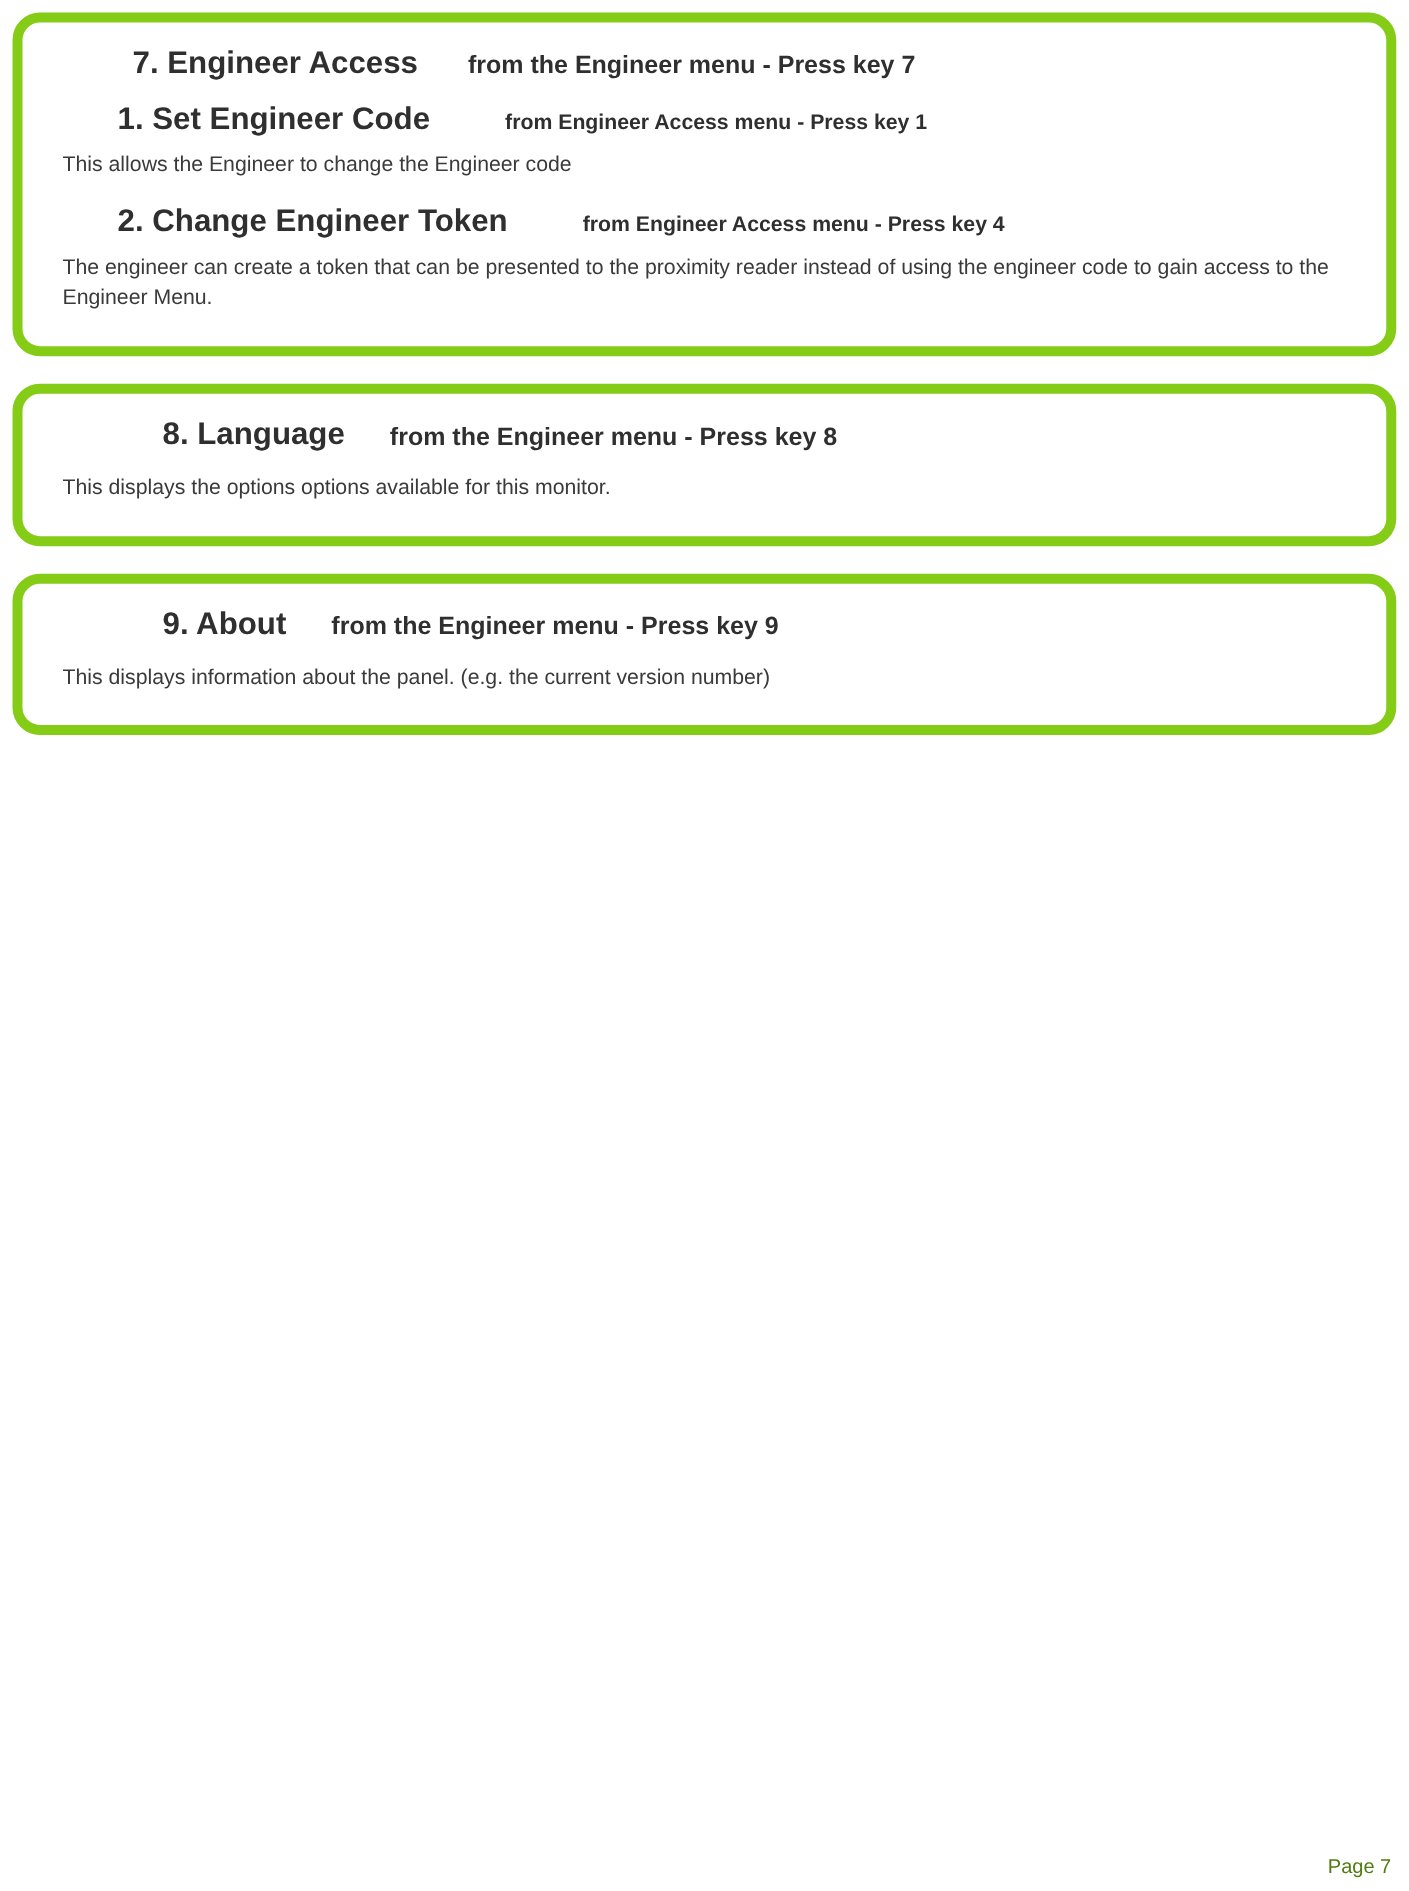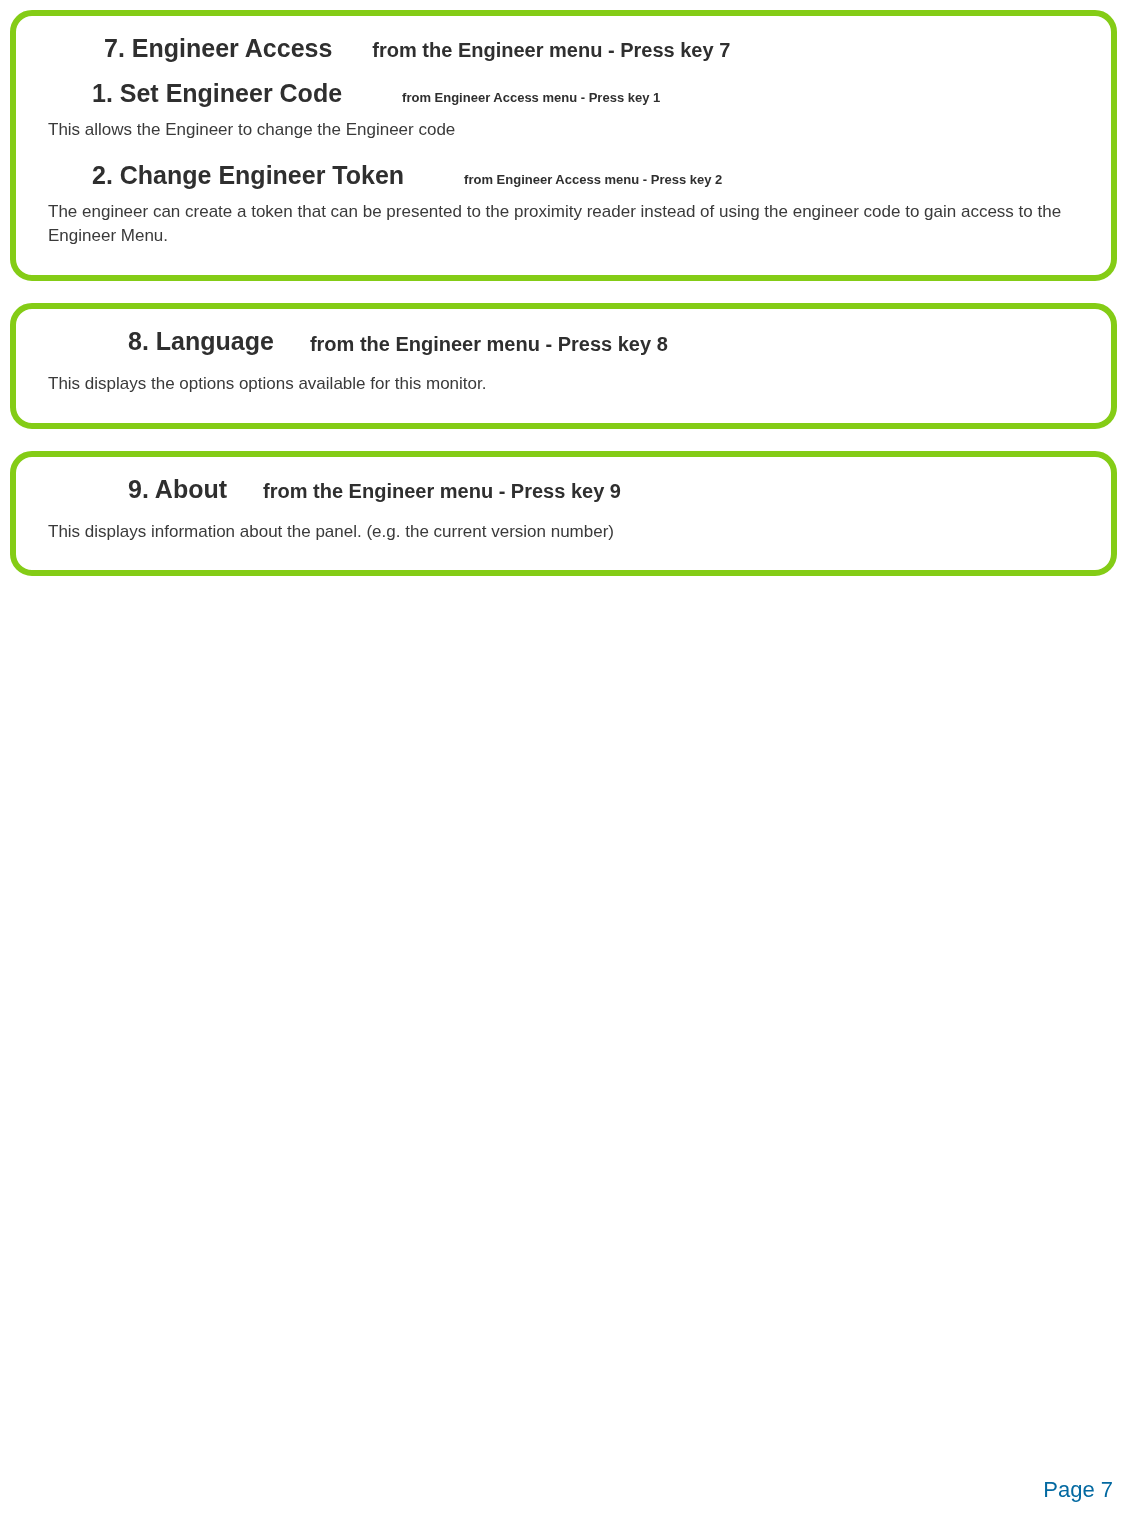--- a/index.html
+++ b/index.html
@@ -10,21 +10,21 @@
     body {
       width: 1127px;
       height: 1513px;
       background: #ffffff;
       font-family: Verdana, Geneva, sans-serif;
       color: #3a3a3a;
       position: relative;
       padding: 10px 10px 40px 10px;
     }
     .section-box {
-      border: 6px solid #84cc16;
+      border: 8px solid #84cc16;
       border-radius: 22px;
       margin-bottom: 22px;
       padding: 18px 22px 22px 32px;
     }
     .section-header {
       display: flex;
       align-items: baseline;
       gap: 40px;
       margin-bottom: 16px;
       margin-left: 56px;
@@ -46,57 +46,57 @@
       margin-bottom: 10px;
       margin-top: 4px;
     }
     .sub-title {
       font-size: 25px;
       font-weight: 700;
       color: #2f2f2f;
       margin-left: 44px;
     }
     .sub-instruction {
-      font-size: 13px;
+      font-size: 17px;
       font-weight: 700;
       color: #2f2f2f;
     }
     .body-text {
       font-size: 17px;
       color: #3a3a3a;
       line-height: 1.45;
       margin-bottom: 14px;
       margin-top: 6px;
     }
     .page-number {
       position: absolute;
       bottom: 10px;
       right: 14px;
-      font-size: 22px;
-      color: #0369a1;
+      font-size: 16px;
+      color: #4d7c0f;
     }
   </style>
 </head>
 <body>
 
 <div class="section-box">
   <div class="section-header">
     <span class="section-title">7. Engineer Access</span>
     <span class="section-instruction">from the Engineer menu - Press key 7</span>
   </div>
 
   <div class="sub-header">
     <span class="sub-title">1. Set Engineer Code</span>
     <span class="sub-instruction">from Engineer Access menu - Press key 1</span>
   </div>
   <p class="body-text">This allows the Engineer to change the Engineer code</p>
 
   <div class="sub-header" style="margin-top:18px;">
     <span class="sub-title">2. Change Engineer Token</span>
-    <span class="sub-instruction">from Engineer Access menu - Press key 2</span>
+    <span class="sub-instruction">from Engineer Access menu - Press key 4</span>
   </div>
   <p class="body-text" style="margin-bottom:4px;">The engineer can create a token that can be presented to the proximity reader instead of using the engineer code to gain access to the Engineer Menu.</p>
 </div>
 
 <div class="section-box">
   <div class="section-header" style="margin-left:80px;gap:36px;align-items:flex-end;">
     <span class="section-title">8. Language</span>
     <span class="section-instruction">from the Engineer menu - Press key 8</span>
   </div>
   <p class="body-text" style="margin-bottom:4px;">This displays the options options available for this monitor.</p>

